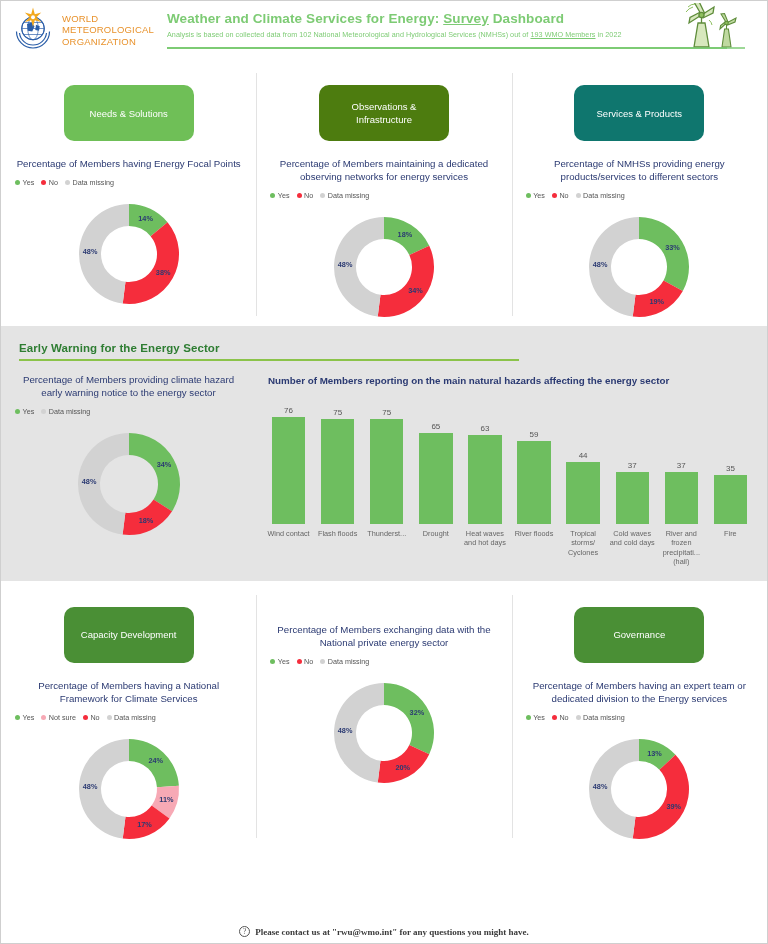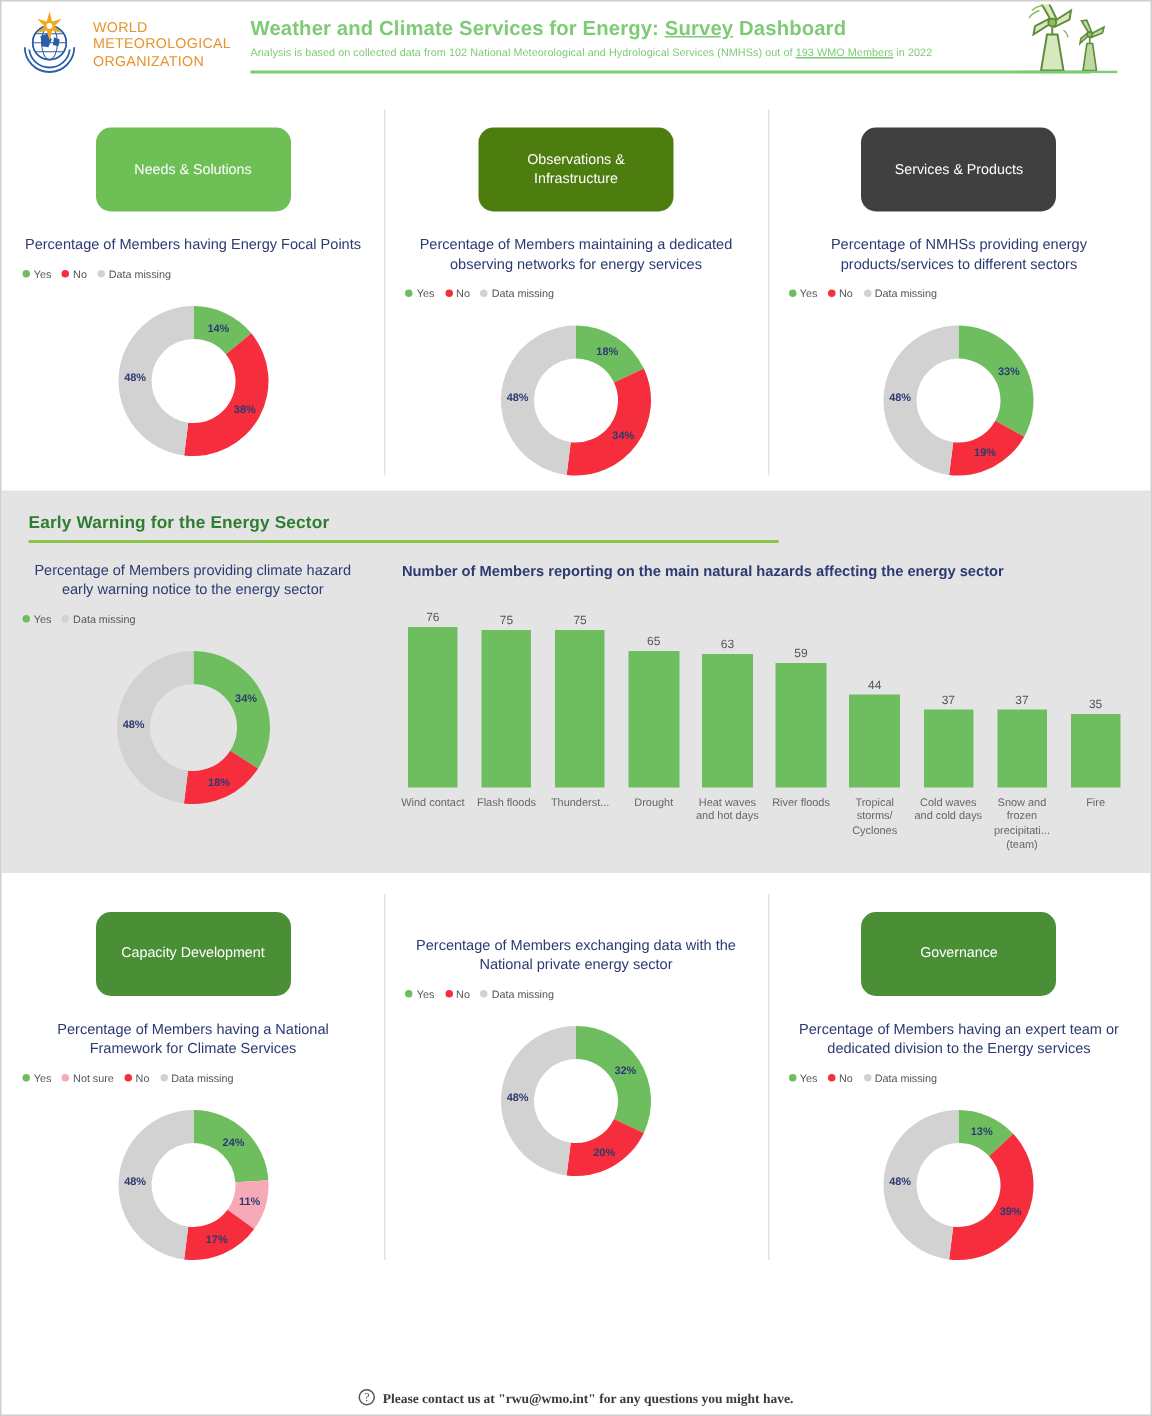--- a/index.html
+++ b/index.html
@@ -186,21 +186,21 @@
         <div class="donut-wrap"><svg viewBox="0 0 110 110" width="110" height="110">
             <path d="M55 5 A50 50 0 0 1 100.24135262330097 33.711035421746374 L80.33515746904854 43.078179836177966 A28 28 0 0 0 55 27 Z" fill="#6EBE5F"></path>
             <text x="75.89724500418086" y="24.66121090542141" text-anchor="middle" class="dl-pct" font-size="7.4">18%</text>
             <path d="M100.24135262330097 33.711035421746374 A50 50 0 0 1 48.73333832178477 104.60573506572389 L51.49066946019947 82.77921163680537 A28 28 0 0 0 80.33515746904854 43.078179836177966 Z" fill="#F52D3C"></path>
             <text x="86.55166278062295" y="80.51362483940646" text-anchor="middle" class="dl-pct" font-size="7.4">34%</text>
             <path d="M48.73333832178477 104.60573506572389 A50 50 0 0 1 54.99999999999999 5 L54.99999999999999 27 A28 28 0 0 0 51.49066946019947 82.77921163680537 Z" fill="#D2D2D2"></path>
             <text x="16.076957591297408" y="55.14116973835678" text-anchor="middle" class="dl-pct" font-size="7.4">48%</text>
           </svg></div>
       </div>
       <div class="panel">
-        <div class="pill" style="background: #404040;">Services &amp; Products</div>
+        <div class="pill" style="background: #0f766e;">Services &amp; Products</div>
         <div class="q-title">Percentage of NMHSs providing energy products/services to different sectors</div>
         <div class="legend">
           <div class="lg-item">
             <span class="lg-dot" style="background: rgb(110, 190, 95);"></span>
             <span class="lg-lbl">Yes</span>
           </div>
           <div class="lg-item">
             <span class="lg-dot" style="background: rgb(245, 45, 60);"></span>
             <span class="lg-lbl">No</span>
           </div>
@@ -293,21 +293,21 @@
           </div>
         <div class="bar-labels" id="bar-labels">
             <div class="bar-lbl">Wind contact</div>
             <div class="bar-lbl">Flash floods</div>
             <div class="bar-lbl">Thunderst...</div>
             <div class="bar-lbl">Drought</div>
             <div class="bar-lbl">Heat waves and hot days</div>
             <div class="bar-lbl">River floods</div>
             <div class="bar-lbl">Tropical storms/ Cyclones</div>
             <div class="bar-lbl">Cold waves and cold days</div>
-            <div class="bar-lbl">Snow and frozen precipitati... (team)</div>
+            <div class="bar-lbl">River and frozen precipitati... (hail)</div>
             <div class="bar-lbl">Fire</div>
           </div>
       </div>
     </div>
   </div>
 
   <div class="row" id="bottom-row">
       <div class="panel">
         <div class="pill" style="background: rgb(74, 143, 53);">Capacity Development</div>
         <div class="q-title">Percentage of Members having a National Framework for Climate Services</div>

